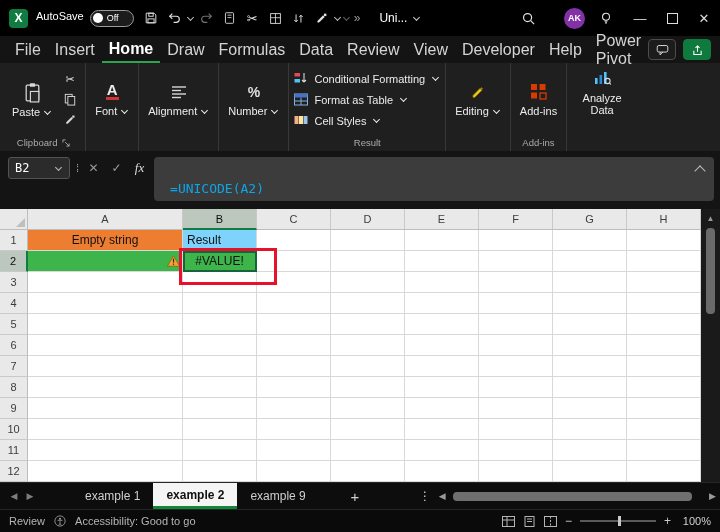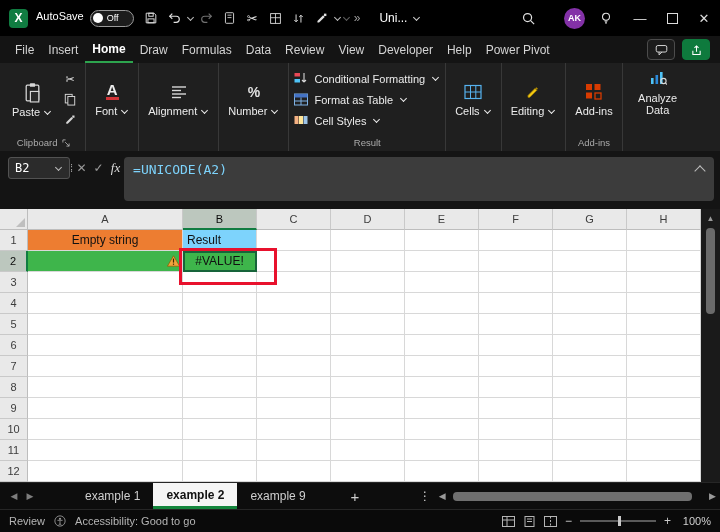--- a/index.html
+++ b/index.html
@@ -22,21 +22,21 @@
       transform:rotate(45deg);margin:0 2px 2px 2px;}
   .tb-sep{color:#9a9a9a;margin:0 3px;font-size:12px;}
   .tb-title{display:flex;align-items:center;gap:5px;margin-left:16px;color:#fff;font-size:12px;}
   .tb-right{margin-left:auto;display:flex;align-items:center;}
   .avatar{width:21px;height:21px;border-radius:50%;background:#8331A7;color:#fff;font-size:9px;font-weight:bold;
       display:flex;align-items:center;justify-content:center;margin:0 9px;}
   .winbtn{width:32px;height:36px;display:flex;align-items:center;justify-content:center;color:#dcdcdc;font-size:13px;}
   .maxbox{width:9px;height:9px;border:1px solid #dcdcdc;display:inline-block;}
 
   
-  .menubar{height:27px;background:#141414;display:flex;align-items:center;padding-left:8px;font-size:12px;}
+  .menubar{height:27px;background:#141414;display:flex;align-items:center;padding-left:8px;font-size:16px;}
   .menu-items{display:flex;height:100%;}
   .menu-item{padding:0 7px;height:100%;display:flex;align-items:center;color:#d4d4d4;box-sizing:border-box;}
   .menu-item.active{color:#fff;font-weight:bold;border-bottom:2.5px solid #2DA44E;}
   .menu-right{margin-left:auto;display:flex;gap:7px;padding-right:10px;align-items:center;}
   .mr-btn{width:26px;height:19px;border:1px solid #4c4c4c;border-radius:4px;display:flex;align-items:center;justify-content:center;background:#1c1c1c;}
   .mr-btn.share{background:#0E7A3D;border-color:#0E7A3D;}
 
   
   .ribbon{height:88px;background:#1F1F1F;display:flex;padding:0 2px;box-sizing:border-box;}
   .rgroup{display:flex;flex-direction:column;border-right:1px solid #383838;padding:2px 5px 0;box-sizing:border-box;}
@@ -47,29 +47,29 @@
   .smallcol{display:flex;flex-direction:column;gap:5px;align-items:center;}
   .sbtn{width:20px;height:15px;display:flex;align-items:center;justify-content:center;font-size:11px;color:#e0e0e0;}
   .cgbtn{display:flex;flex-direction:column;align-items:center;gap:4px;font-size:11px;color:#ececec;padding:3px 4px;}
   .cgbtn .ic{height:19px;display:flex;align-items:center;justify-content:center;}
   .stylerow{display:flex;align-items:center;gap:6px;font-size:11px;color:#ececec;margin:2.5px 0;}
   .fonticon{font-size:15px;font-weight:bold;color:#ececec;line-height:13px;display:flex;flex-direction:column;align-items:center;}
   .fonticon .bar{width:13px;height:3px;background:#D13438;margin-top:1px;}
   .pct{font-size:14px;font-weight:bold;color:#e0e0e0;}
 
   
-  .formulabar{height:58px;background:#141414;display:flex;align-items:flex-start;padding:6px 6px 0 8px;gap:0;box-sizing:border-box;}
+  .formulabar{height:58px;background:#141414;display:flex;align-items:flex-start;padding:6px 6px 0 8px;gap:6px;box-sizing:border-box;}
   .namebox{width:62px;height:22px;background:#2b2b2b;border:1px solid #525252;border-radius:3px;display:flex;
       align-items:center;justify-content:space-between;padding:0 6px;font-size:12px;color:#fff;box-sizing:border-box;
       font-family:"DejaVu Sans Mono",monospace;}
   .fb-dots{color:#9a9a9a;line-height:22px;font-size:11px;}
   .fb-btn{width:17px;height:22px;display:flex;align-items:center;justify-content:center;color:#9a9a9a;font-size:12px;}
   .fb-btn.fx{font-style:italic;color:#dcdcdc;font-family:"Liberation Serif",serif;font-size:13px;}
-  .formula-input{flex:1;height:44px;background:#3C3C3C;border-radius:4px;display:flex;align-items:flex-start;
-      padding:5px 9px;color:#7dd3fc;font-family:"DejaVu Sans Mono",monospace;font-size:13px;position:relative;box-sizing:border-box;}
+  .formula-input{flex:1;height:44px;background:#3C3C3C;border-radius:4px;display:flex;align-items:flex-end;
+      padding:5px 16px;color:#0ea5e9;font-family:"DejaVu Sans Mono",monospace;font-size:13px;position:relative;box-sizing:border-box;}
   .fb-collapse{position:absolute;right:10px;top:10px;width:7px;height:7px;border-left:1.6px solid #bdbdbd;
       border-top:1.6px solid #bdbdbd;transform:rotate(45deg);}
 
   
   .grid-area{position:relative;height:273px;background:#fff;}
   .hdr-row{display:flex;height:21px;}
   .corner{width:28px;background:#E9E9E9;border-right:1px solid #BDBDBD;border-bottom:1px solid #BDBDBD;
       position:relative;box-sizing:border-box;flex:none;}
   .corner-tri{position:absolute;right:2px;bottom:2px;width:0;height:0;border-left:9px solid transparent;border-bottom:9px solid #BFBFBF;}
   .chdr{background:#E9E9E9;border-right:1px solid #C9C9C9;border-bottom:1px solid #BDBDBD;display:flex;align-items:center;
@@ -339,36 +339,20 @@
             </svg>
           <span>Cell Styles</span>
           <span class="cv"></span>
         </div>
       </div>
       <div class="rg-label">
           <span>Result</span>
         </div>
     </div>
 
-    <div class="rgroup">
-      <div class="rg-body">
-        <div class="cgbtn">
-          <span class="ic">
-            <svg width="18" height="16" viewBox="0 0 18 16">
-                <rect x="1" y="1.5" width="16" height="13" fill="none" stroke="#56B3F0" stroke-width="1.2"></rect>
-                <line x1="1" y1="8" x2="17" y2="8" stroke="#56B3F0"></line>
-                <line x1="6.5" y1="1.5" x2="6.5" y2="14.5" stroke="#56B3F0"></line>
-                <line x1="11.8" y1="1.5" x2="11.8" y2="14.5" stroke="#56B3F0"></line>
-              </svg>
-          </span>
-          <span><span>Cells</span> <span class="cv"></span></span>
-        </div>
-      </div>
-      <div class="rg-label"></div>
-    </div>
 
     <div class="rgroup">
       <div class="rg-body">
         <div class="cgbtn">
           <span class="ic">
             <svg width="16" height="16" viewBox="0 0 16 16">
                 <path d="M3 11.5 L10 4.5 L11.8 6.3 L4.8 13.3 L3 13.3 Z" fill="#F2C811" stroke="#b08900" stroke-width="0.7"></path>
                 <path d="M10.8 3.7 l1.6 1.6" stroke="#b08900" stroke-width="1.6"></path>
               </svg>
           </span>

